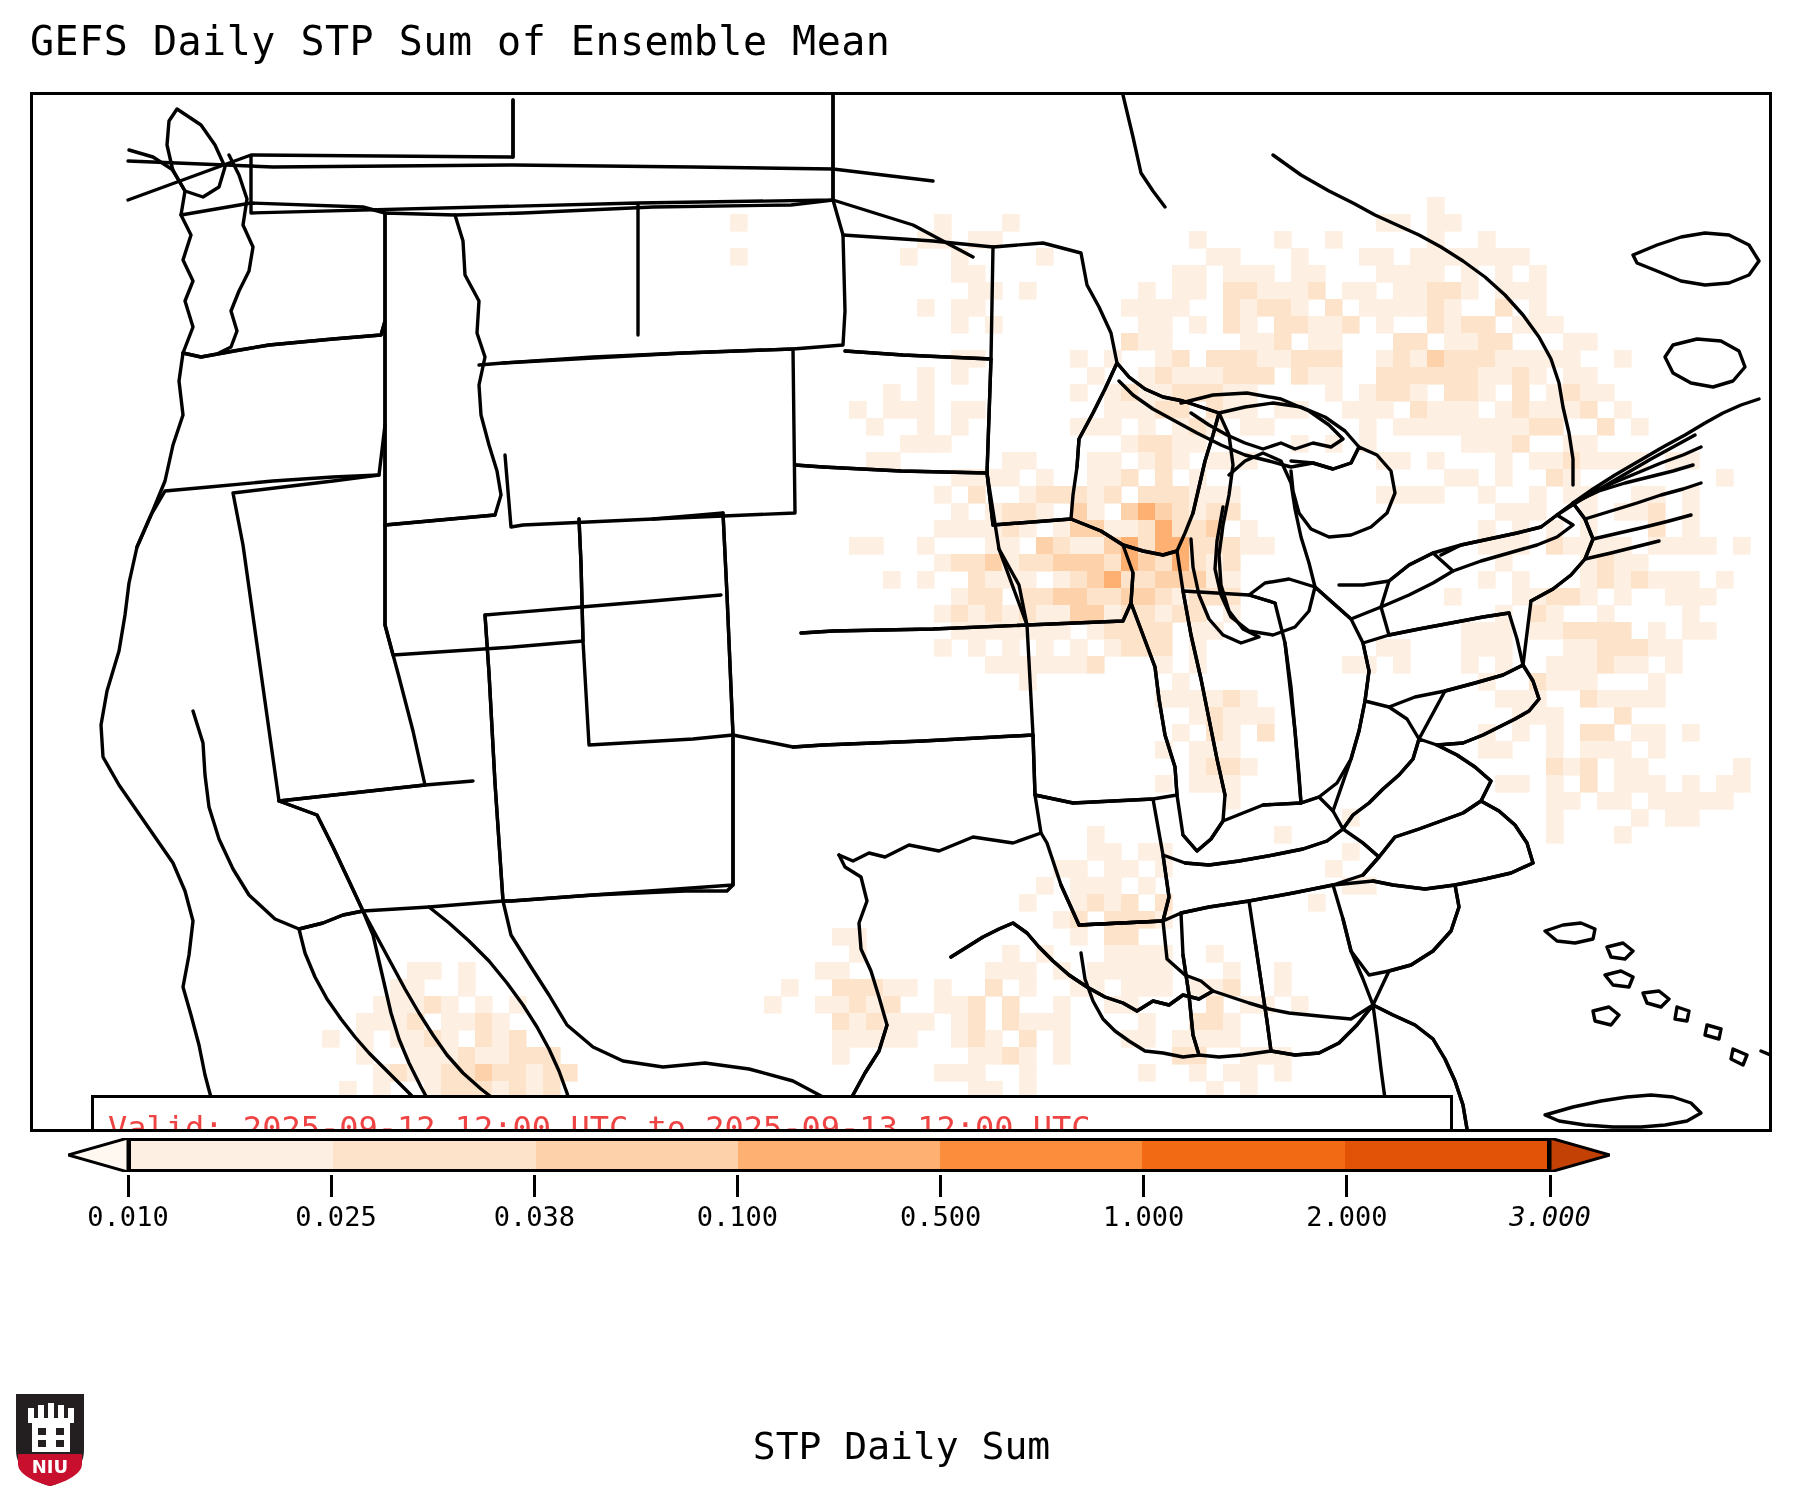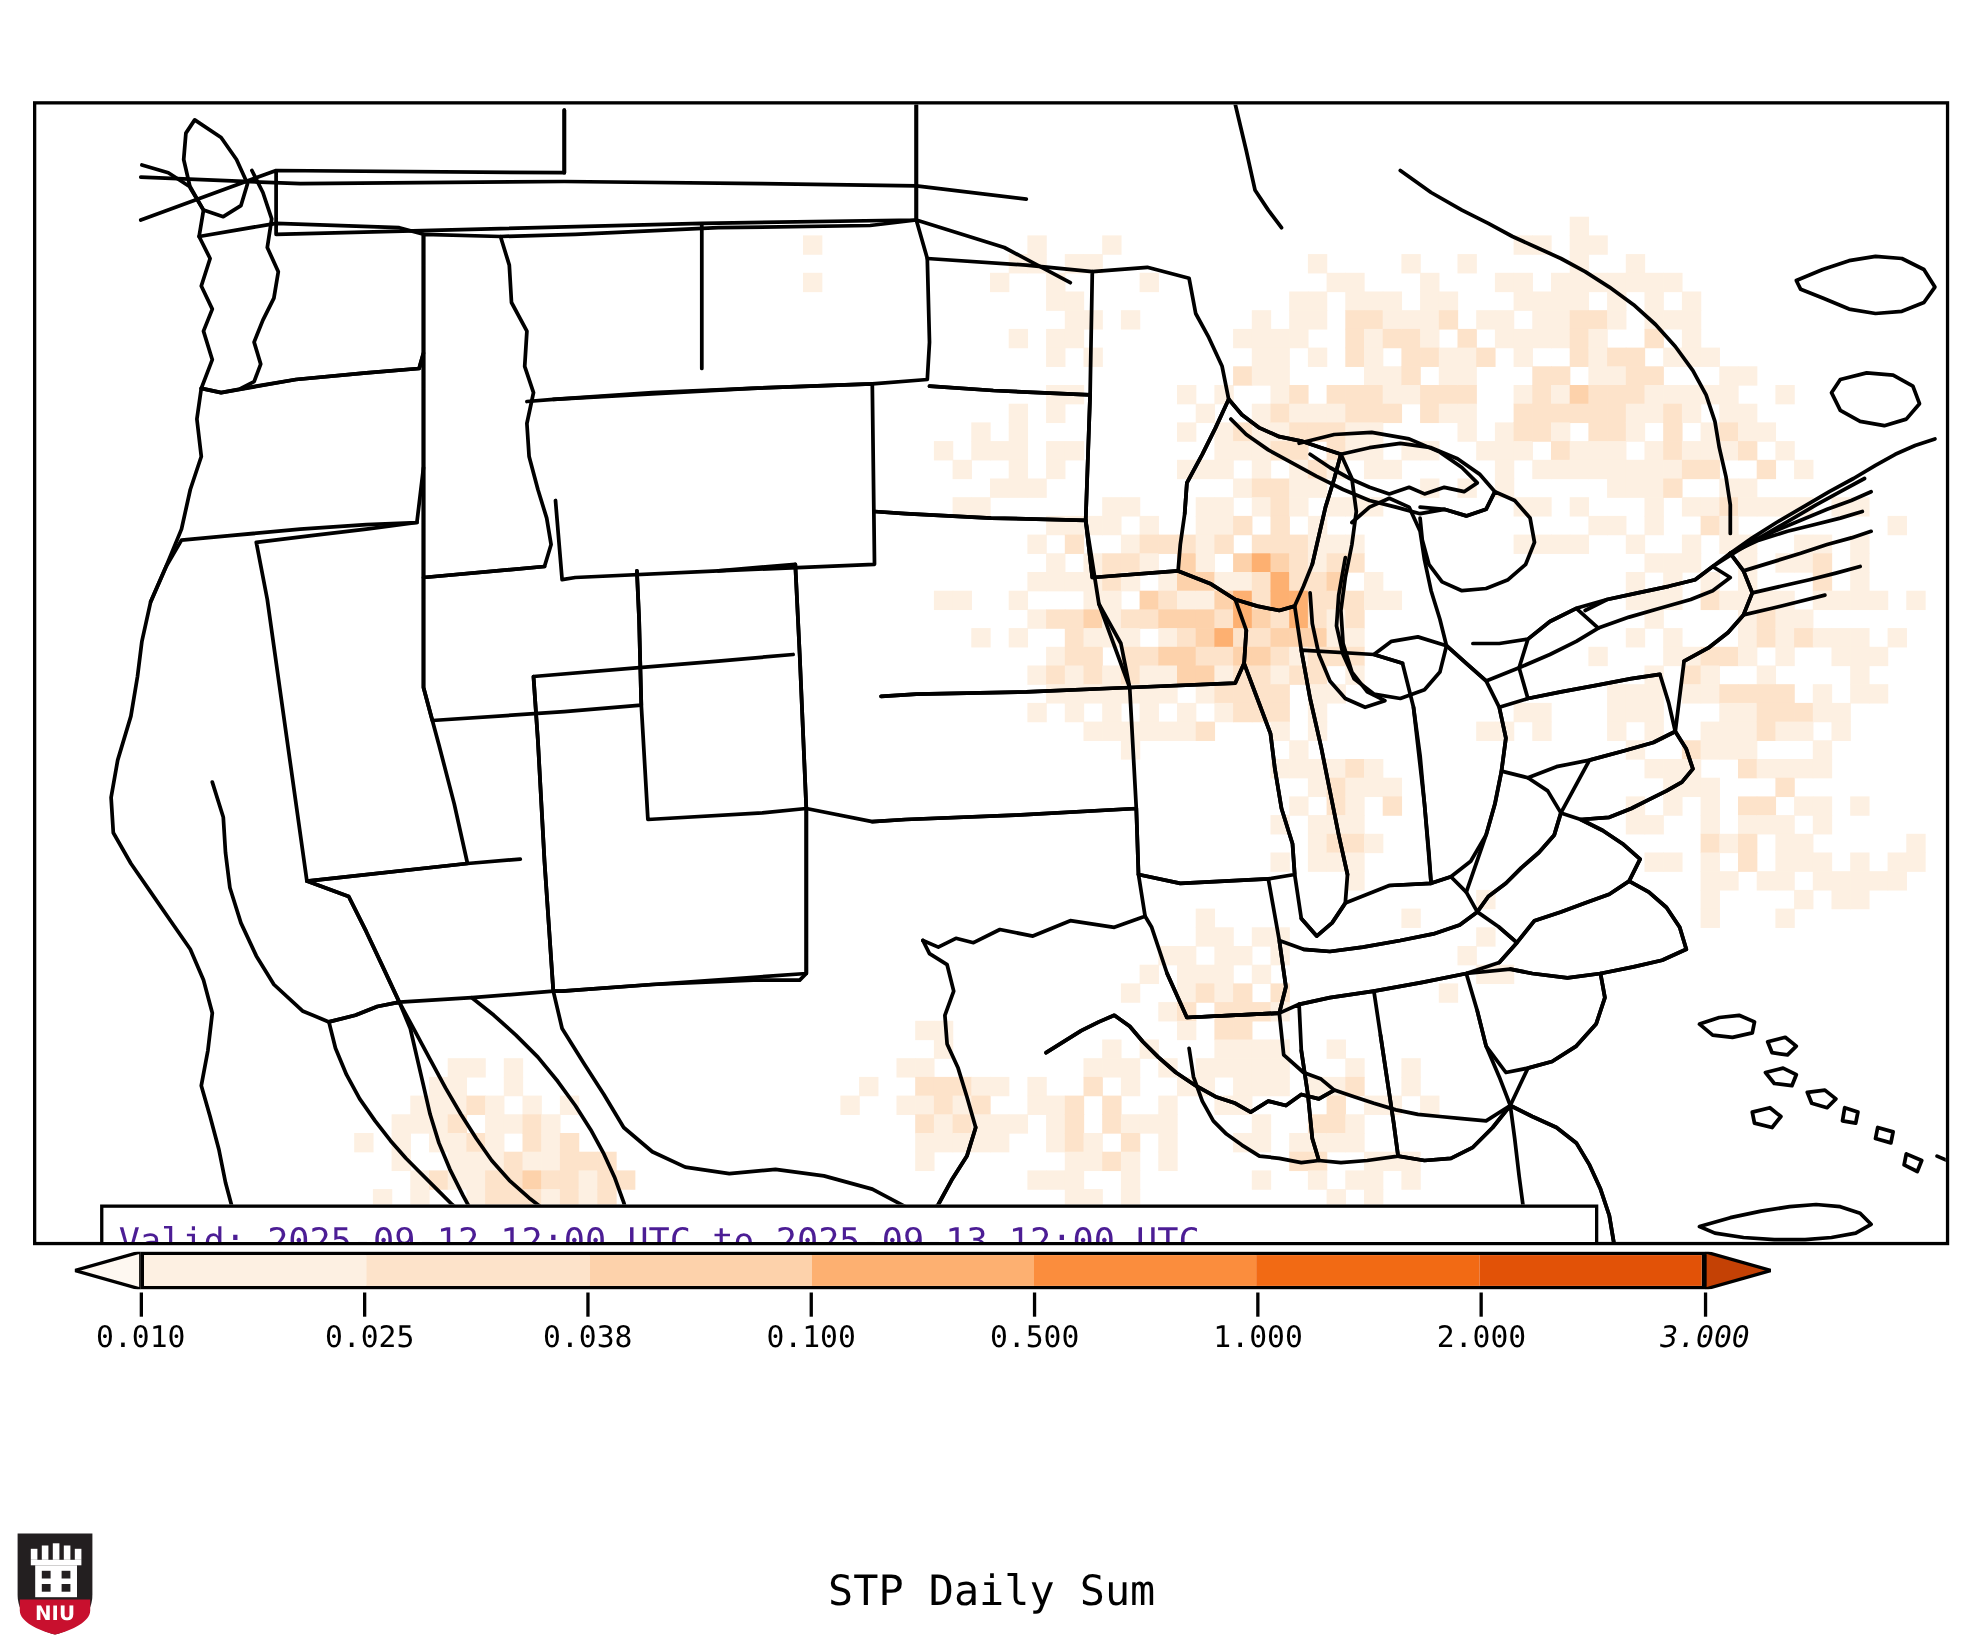--- a/index.html
+++ b/index.html
@@ -23,21 +23,21 @@
   #map-stack svg{position:absolute;left:0;top:0;width:100%;height:100%;display:block;}
 
   
   #annot-box{
     position:absolute;left:58px;top:1000px;width:1362px;height:110px;
     border:3px solid #000;background:#ffffff;box-sizing:border-box;
     padding:8px 14px 0 14px;
   }
   .annot-line{
     font-family:"DejaVu Sans Mono","Liberation Mono",monospace;
-    font-size:32px;line-height:45px;color:#4c1d95;white-space:pre;
+    font-size:32px;line-height:45px;color:#ef4444;white-space:pre;
   }
 
   
   #cbar-wrap{position:absolute;left:0;top:1128px;width:1803px;height:100px;}
   #cbar-body{
     position:absolute;left:128px;top:10px;width:1422px;height:34px;
     border:3px solid #000;box-sizing:border-box;display:flex;
   }
   #cbar-body .seg{flex:1 1 0;height:100%;}
   .cb-arrow{position:absolute;top:10px;width:60px;height:34px;}
@@ -56,20 +56,21 @@
   }
 
   
   #niu-logo{position:absolute;left:14px;top:1392px;width:72px;height:96px;}
 </style>
 </head>
 <body>
 
 <div id="root">
 
+  <div id="title">GEFS Daily STP Sum of Ensemble Mean</div>
 
   <div id="map-frame">
     <div id="map-stack">
 
       <svg id="heat-layer" viewBox="0 0 1736 1034" preserveAspectRatio="none">
           <rect x="289" y="935" width="17.6" height="17.6" fill="#fdf0e2"></rect>
           <rect x="306" y="986" width="17.6" height="17.6" fill="#fdf0e2"></rect>
           <rect x="323" y="918" width="17.6" height="17.6" fill="#fdf0e2"></rect>
           <rect x="323" y="935" width="17.6" height="17.6" fill="#fdf0e2"></rect>
           <rect x="323" y="952" width="17.6" height="17.6" fill="#fdf0e2"></rect>

